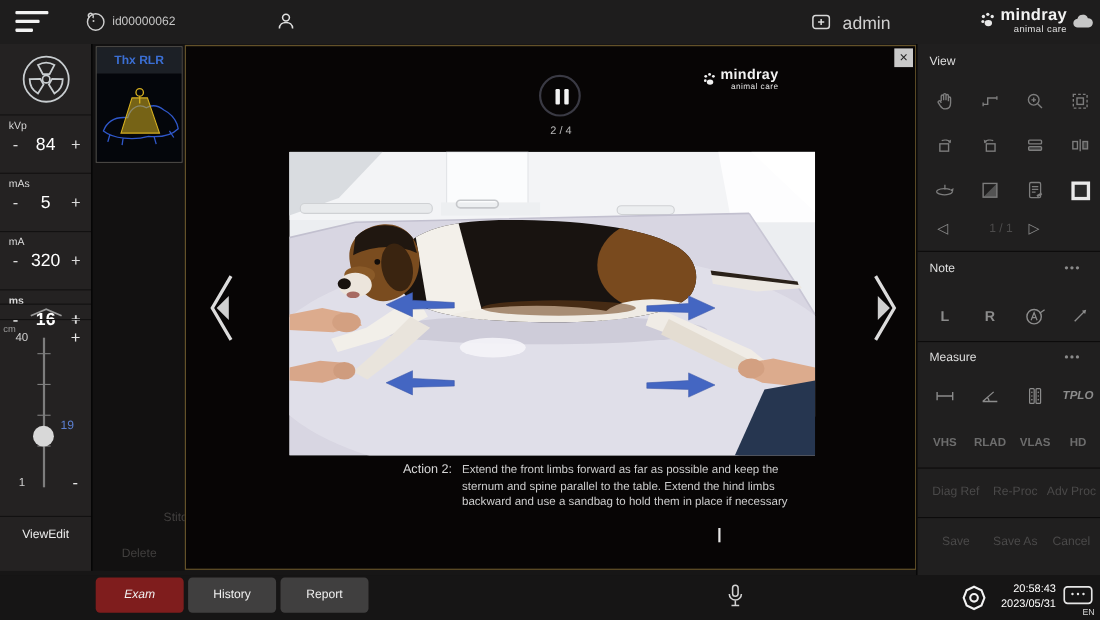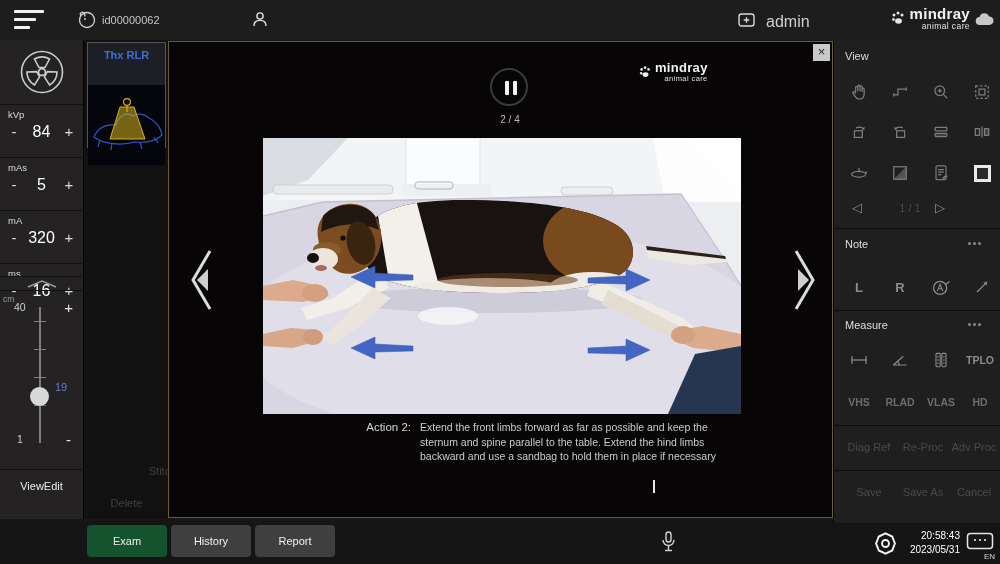--- a/index.html
+++ b/index.html
@@ -43,21 +43,21 @@
   .sl-thumb { position:absolute; left:30px; top:96px; width:19px; height:19px; border-radius:50%;
     background:#d8d8d8; cursor:pointer; }
   .sl-value { position:absolute; left:55px; top:90px; font-size:11px; color:#5b7fd0; }
   .lc-btn { height:32px; line-height:32px; text-align:center; font-size:11px; color:#ececec; cursor:pointer; }
   .viewedit { top:429px; } .posassist { top:447px; }
 
   
   .thumbcol { position:absolute; left:83px; top:40px; width:85px; height:479px; background:#121111;
     border-left:1px solid #000; }
   .thumb { position:absolute; left:3px; top:2px; width:79px; height:106px; border:1px solid #55534f; }
-  .thumb-hd { height:42px; background:#1c2026; text-align:center; line-height:24px;
+  .thumb-hd { height:24px; background:#1c2026; text-align:center; line-height:24px;
     font-size:11px; font-weight:bold; color:#3b6fd4; }
   .thumb-img { height:80px; background:#04060b; }
   .tc-btn { position:absolute; left:0; width:85px; height:32px; line-height:32px; text-align:center;
     font-size:11px; color:#413f3e; }
   .stitch { top:415px;margin-left:36px; } .delete { top:447px; }
 
   
   .overlay { position:absolute; left:168px; top:41px; width:665px; height:477px;
     background:#070505; border:1px solid #6e5a2e; }
   .ov-close { position:absolute; right:2px; top:2px; width:17px; height:17px; background:#c9c9c9;
@@ -82,30 +82,30 @@
   .rightpanel { position:absolute; left:833px; top:40px; width:167px; height:483px; background:#201f1f;
     border-left:1px solid #000; }
   .rp-title { position:absolute; left:11px; font-size:11px; color:#dedede; }
   .rp-more { position:absolute; right:14px; width:18px; height:6px; cursor:pointer; }
   .rp-more i { display:inline-block; width:3px; height:3px; border-radius:50%; background:#8a8a8a; margin-right:2px; vertical-align:top; }
   .tool { position:absolute; width:34px; height:34px; display:flex; align-items:center; justify-content:center; cursor:pointer; }
   .rp-sep { position:absolute; left:0; width:167px; height:0; border-top:1px solid #0c0b0b; }
   .page-ind { position:absolute; left:54px; top:162px; width:44px; text-align:center; font-size:11px; color:#4c4b4b; }
   .pg-arrow { position:absolute; top:160px; font-size:13px; color:#8a8a8a; cursor:pointer; }
   .note-letter { font-size:13px; font-weight:bold; color:#8c8c8c; }
-  .meas-txt { font-size:10.5px; font-weight:bold; color:#8c8c8c; }
+  .meas-txt { font-size:10.5px; font-weight:bold; color:#8c8c8c;font-style:italic; }
   .meas-btn { position:absolute; width:40px; text-align:center; font-size:10.5px; font-weight:bold; color:#6d6d6d; cursor:pointer; }
   .act-btn { position:absolute; font-size:11px; color:#4a4949; text-align:center; }
   .active-frame { width:17px; height:17px; border:3px solid #eaeaea; background:#2a2a2a; }
 
   
   .bottombar { position:absolute; left:0; top:523px; width:1000px; height:41px; background:#161515; }
   .tab { position:absolute; top:2px; width:80px; height:32px; border-radius:4px; background:#403f3f;
     text-align:center; line-height:32px; font-size:11px; color:#f0f0f0; cursor:pointer; }
-  .tab.active { background:#14532d; }
+  .tab.active { background:#7f1d1d;font-style:italic; }
   .clock { position:absolute; left:902px; top:6px; width:58px; text-align:right; color:#fff;
     font-size:10px; line-height:1.35; }
   .lang { position:absolute; left:984px; top:29px; font-size:8px; color:#d8d8d8; }
   svg { display:block; }
 </style>
 </head>
 <body>
 
 <div id="app">
 
@@ -182,21 +182,21 @@
       <span class="stepbtn minus">-</span>
       <span class="pval">5</span>
       <span class="stepbtn plus">+</span>
     </div>
     <div class="lc-sec param" style="top:170px;">
       <span class="plabel">mA</span>
       <span class="stepbtn minus">-</span>
       <span class="pval">320</span>
       <span class="stepbtn plus">+</span>
     </div>
-    <div class="lc-sec param" style="top:223px;">
+    <div class="lc-sec param" style="top:223px;font-weight:bold;">
       <span class="plabel">ms</span>
       <span class="stepbtn minus">-</span>
       <span class="pval">16</span>
       <span class="stepbtn plus">+</span>
     </div>
 
     <div class="lc-sec collapse">
       <svg width="34" height="10" viewBox="0 0 34 10" style="margin:2px auto 0;">
         <polyline points="3,8 17,2 31,8" fill="none" stroke="#9a9a9a" stroke-width="1.6"></polyline>
       </svg>

